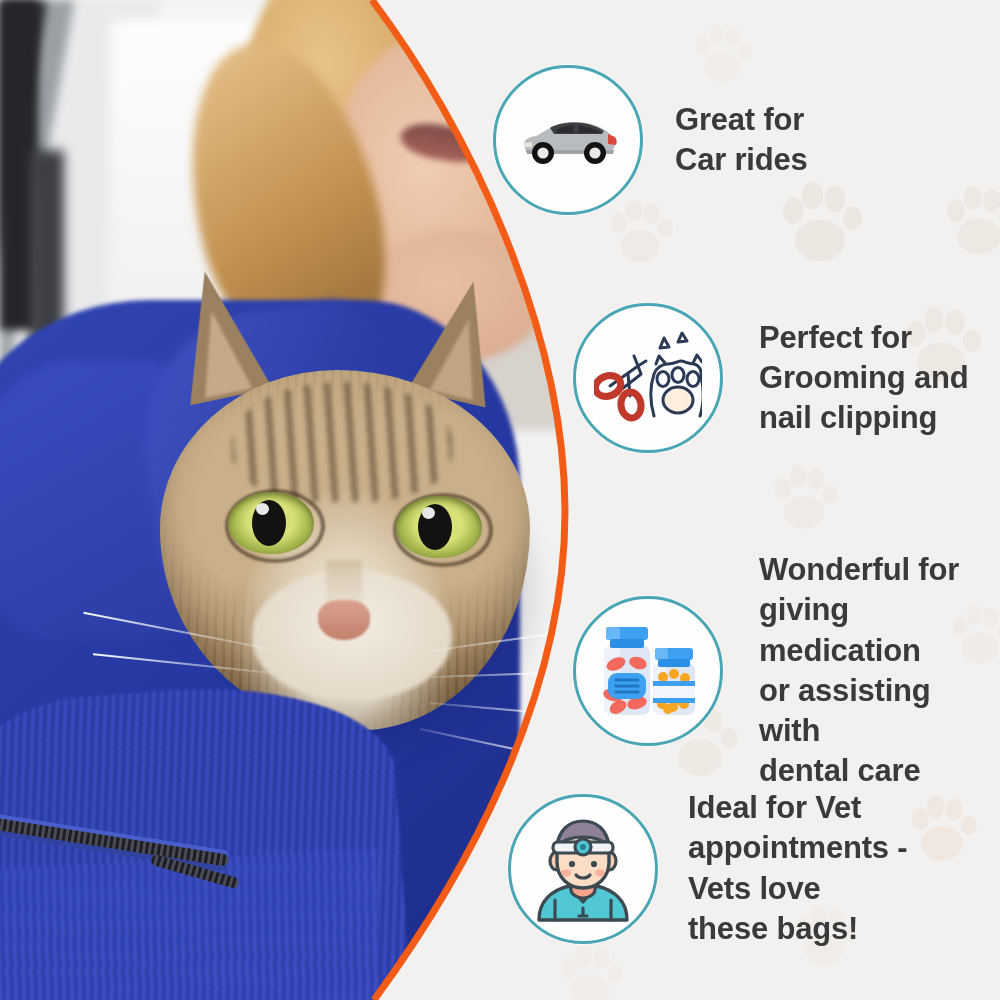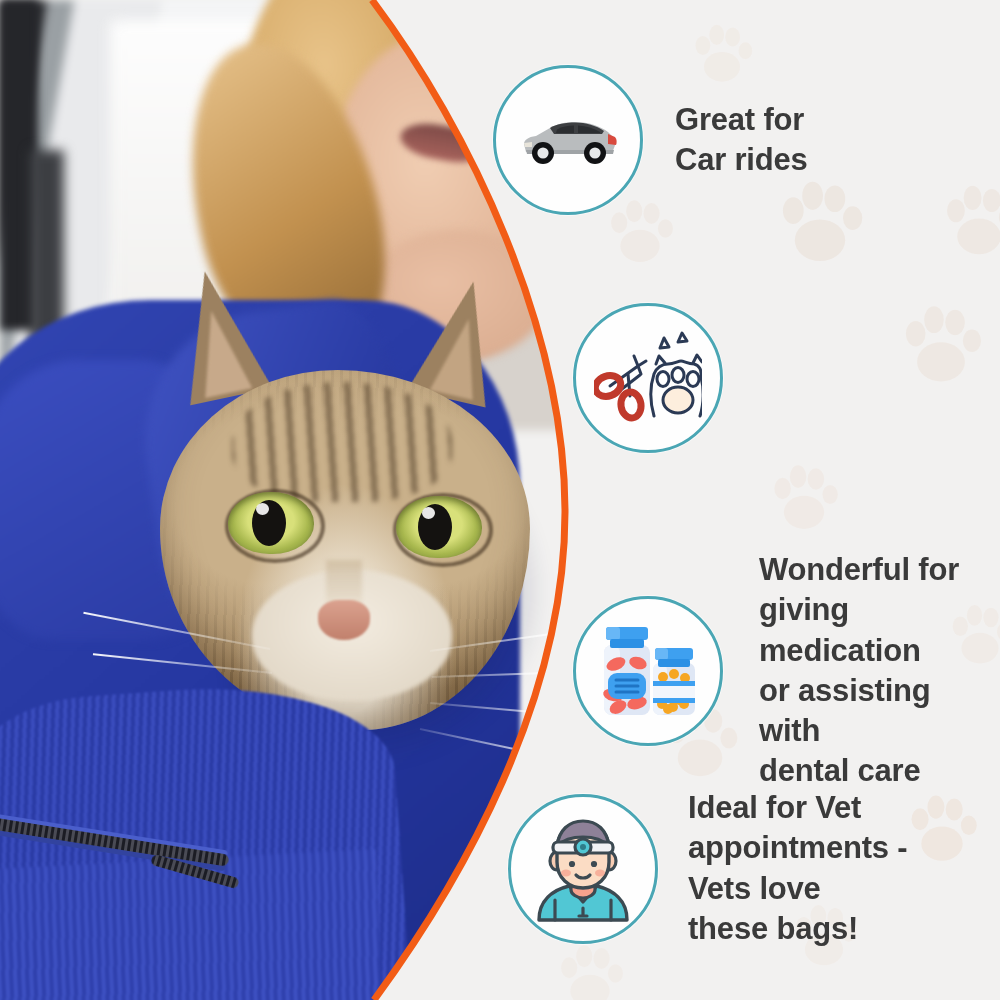--- a/index.html
+++ b/index.html
@@ -340,20 +340,23 @@
         <ellipse cx="84" cy="70" rx="15" ry="13" fill="#fdeedd" stroke="#2b3a55" stroke-width="3"></ellipse>
         <ellipse cx="69" cy="49" rx="6" ry="7.5" fill="#fff" stroke="#2b3a55" stroke-width="3"></ellipse>
         <ellipse cx="84" cy="45" rx="6" ry="7.5" fill="#fff" stroke="#2b3a55" stroke-width="3"></ellipse>
         <ellipse cx="99" cy="49" rx="6" ry="7.5" fill="#fff" stroke="#2b3a55" stroke-width="3"></ellipse>
         <g fill="none" stroke="#2b3a55" stroke-width="3" stroke-linejoin="round">
           <path d="M66 18 L70 8 L75 17 Z"></path>
             <path d="M84 12 L88 3 L93 11 Z"></path>
         </g>
       </svg>
     </div>
+    <div class="feature-text">Perfect for
+Grooming and
+nail clipping</div>
   </div>
 
   <div class="feature" id="f3">
     <div class="icon-circle">
       <svg width="108" height="104" viewBox="0 0 108 104">
         <rect x="10" y="26" width="46" height="70" rx="8" fill="#dfe7f5"></rect>
         <rect x="10" y="26" width="16" height="70" rx="8" fill="#eef3fb"></rect>
         <g fill="#f4695e">
           <ellipse cx="22" cy="45" rx="10" ry="6" transform="rotate(-24 22 45)"></ellipse>
           <ellipse cx="44" cy="44" rx="9" ry="6" transform="rotate(18 44 44)"></ellipse>

